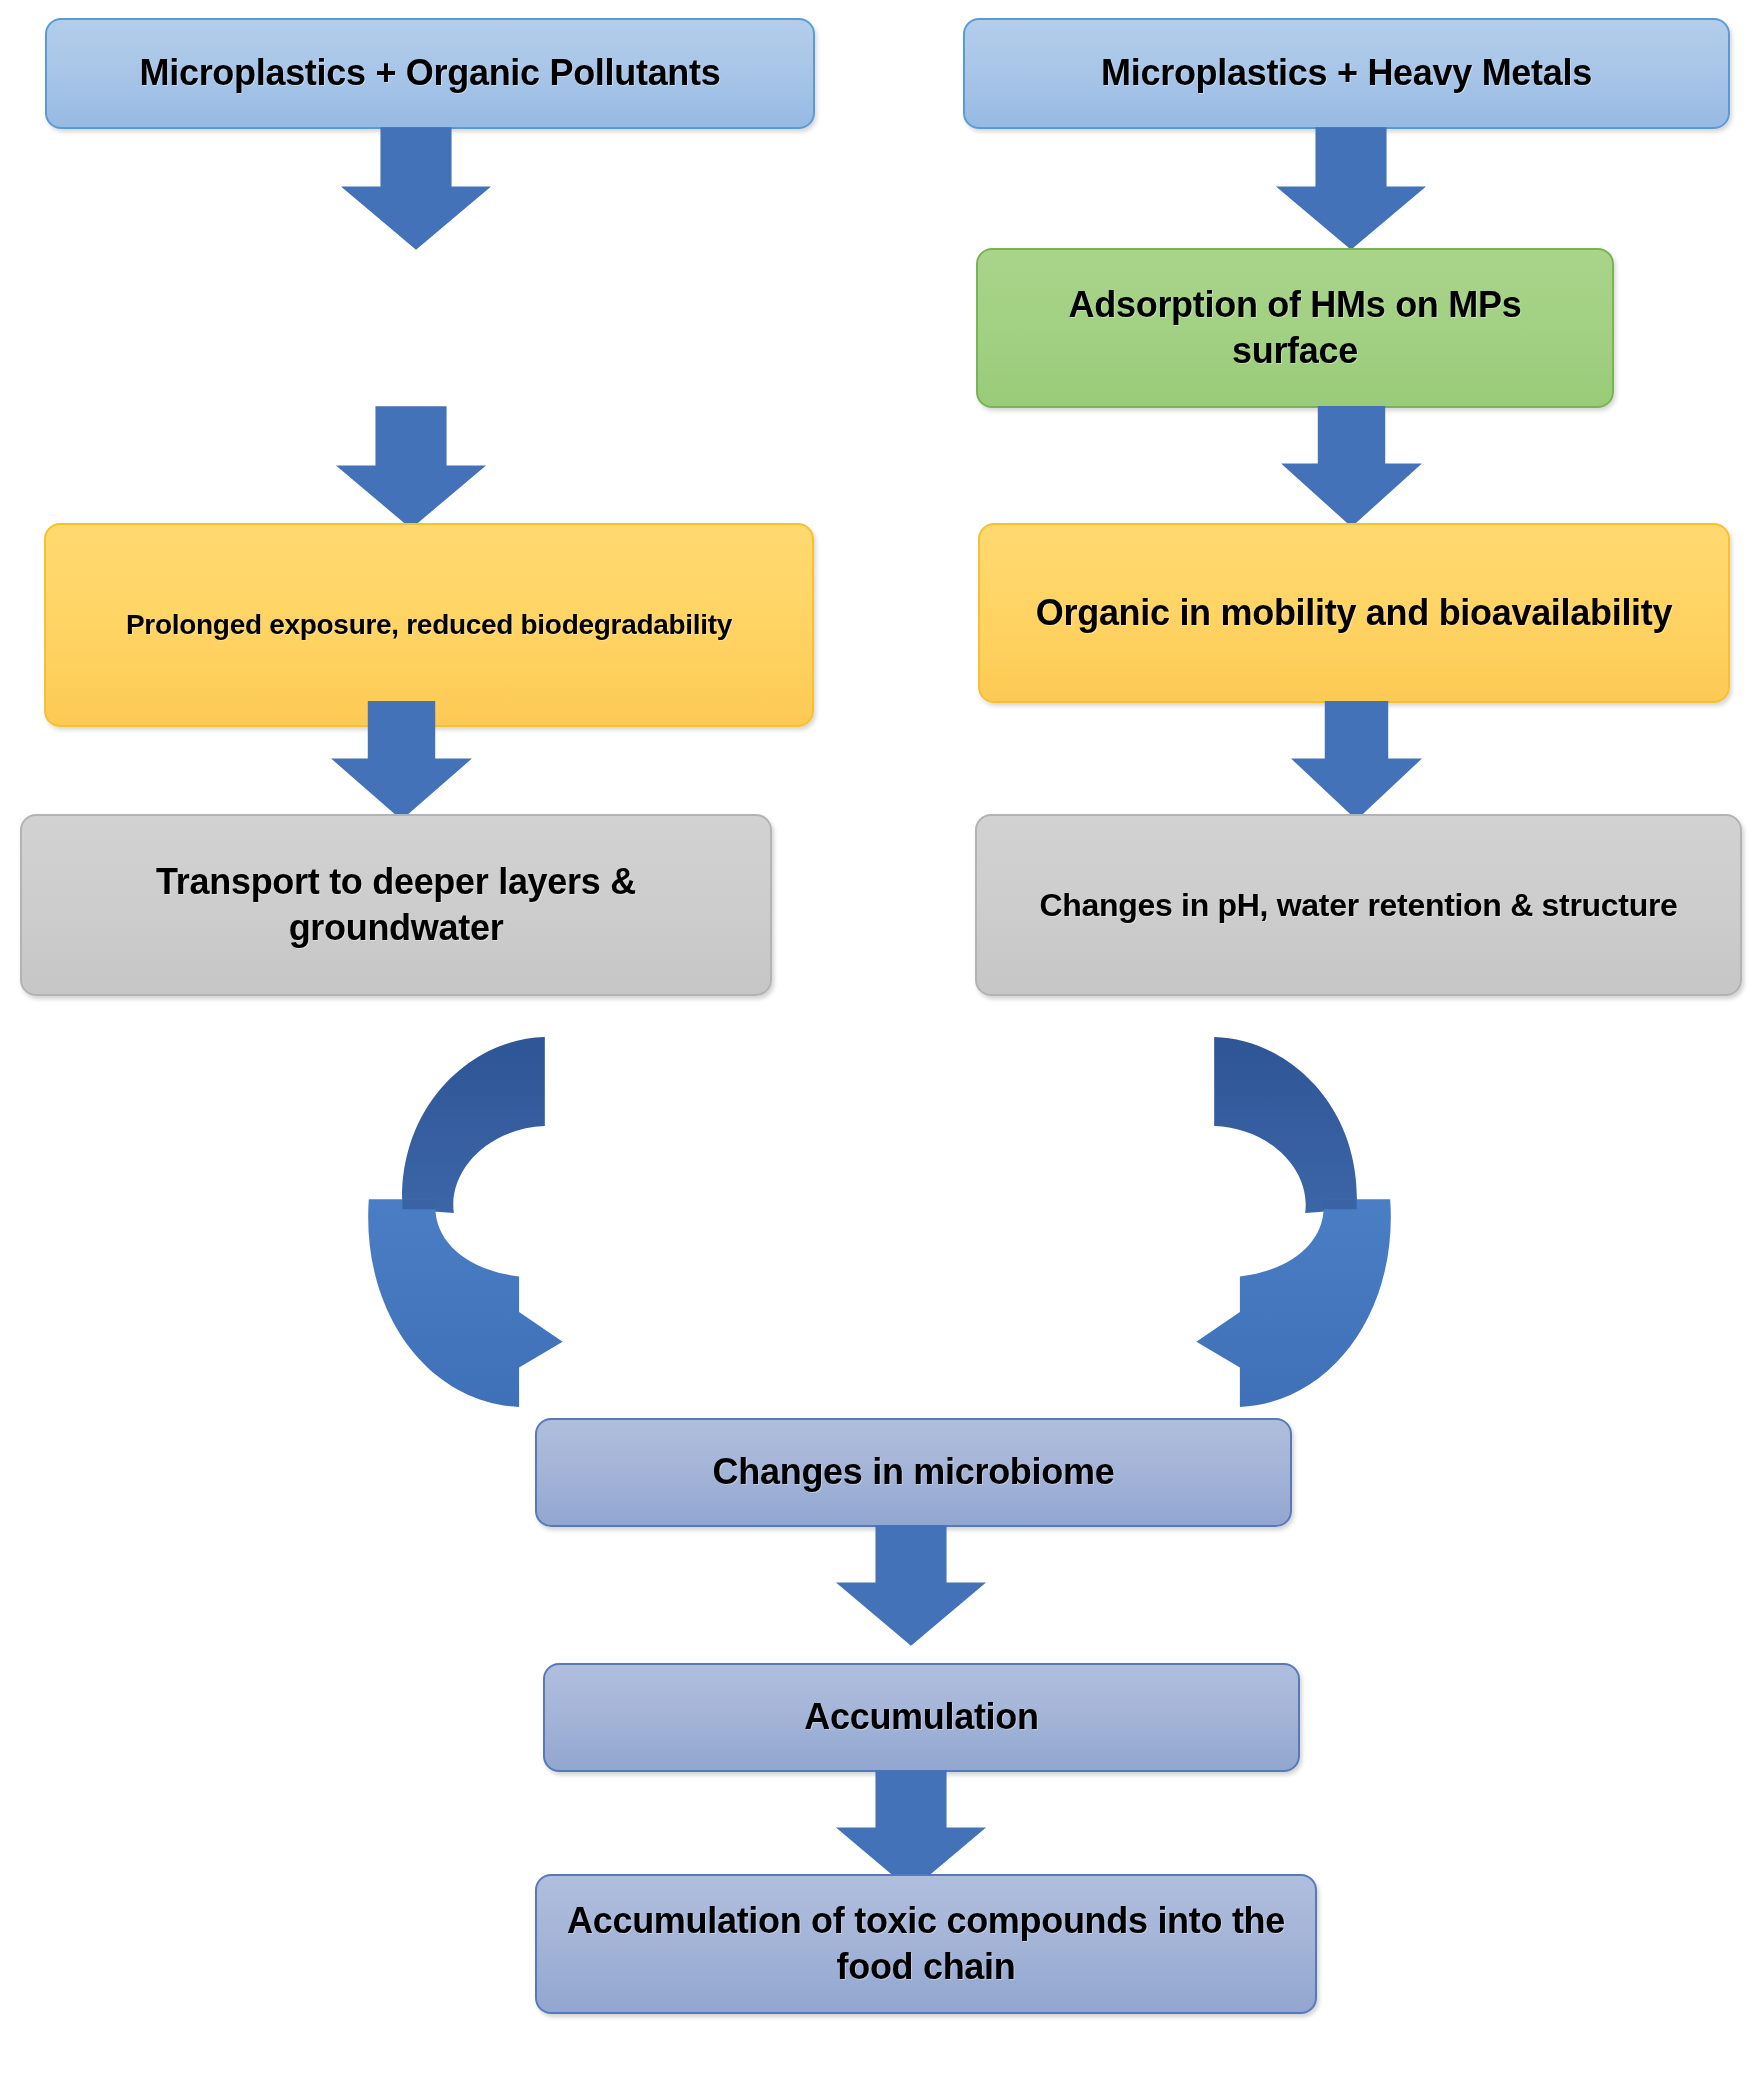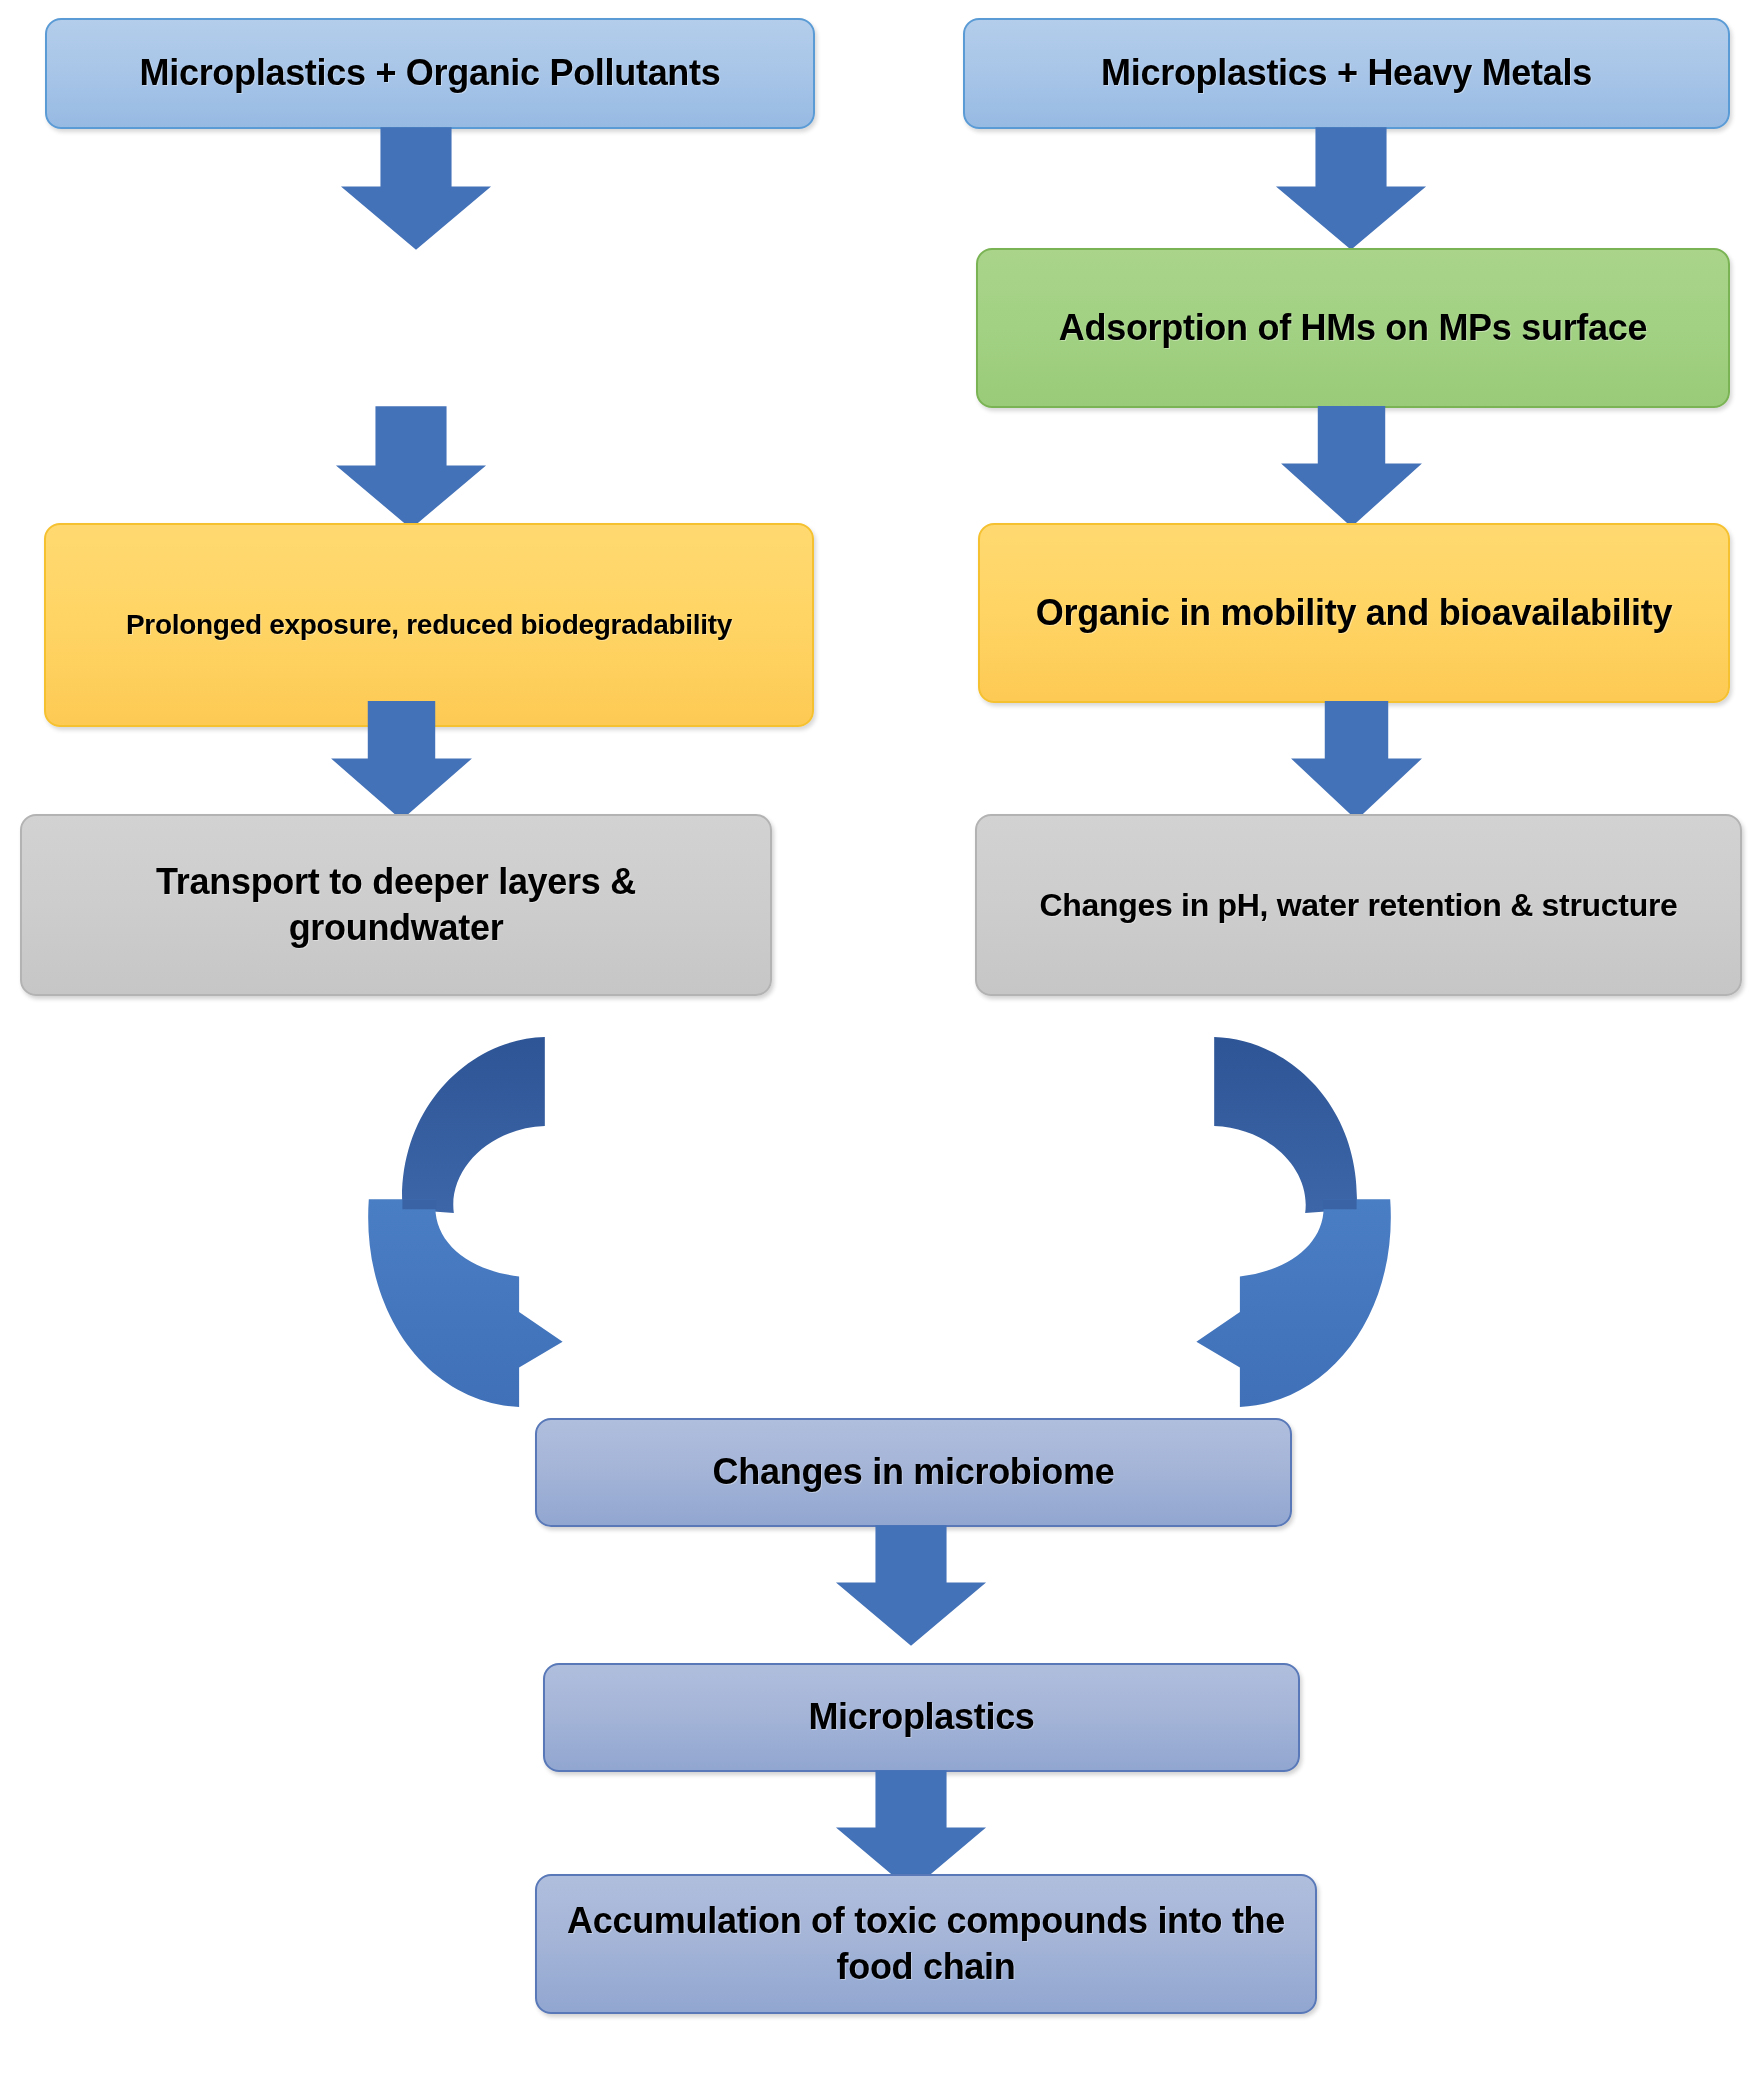--- a/index.html
+++ b/index.html
@@ -112,21 +112,21 @@
   <div class="node n-gray" style="left:20px; top:814px; width:752px; height:182px; font-size:36px;">
     <span>Transport to deeper layers &amp; groundwater</span>
   </div>
 
   <div class="arrow" style="left:1272px; top:127px; width:158px; height:125px;">
     <svg width="158" height="125" viewBox="0 0 160 126">
       <polygon points="44,0 116,0 116,60 156,60 80,124 4,60 44,60" fill="#4472b8"></polygon>
     </svg>
   </div>
 
-  <div class="node n-green" style="left:976px; top:248px; width:754px; height:160px; font-size:36px;">
+  <div class="node n-green" style="left:976px; top:248px; width:638px; height:160px; font-size:36px;">
     <span>Adsorption of HMs on MPs surface</span>
   </div>
 
   <div class="arrow" style="left:1277px; top:406px; width:149px; height:123px;">
     <svg width="149" height="123" viewBox="0 0 150 124">
       <polygon points="41,0 109,0 109,58 146,58 75,122 4,58 41,58" fill="#4472b8"></polygon>
     </svg>
   </div>
 
   <div class="node n-yellow" style="left:978px; top:523px; width:752px; height:180px; font-size:36px;">
@@ -206,21 +206,21 @@
     <span>Changes in microbiome</span>
   </div>
 
   <div class="arrow" style="left:832px; top:1525px; width:158px; height:123px;">
     <svg width="158" height="123" viewBox="0 0 160 124">
       <polygon points="44,0 116,0 116,58 156,58 80,122 4,58 44,58" fill="#4472b8"></polygon>
     </svg>
   </div>
 
   <div class="node n-steel" style="left:543px; top:1663px; width:757px; height:109px; font-size:36px;">
-    <span>Microplastics</span>
+    <span>Accumulation</span>
   </div>
 
   <div class="arrow" style="left:832px; top:1770px; width:158px; height:123px;">
     <svg width="158" height="123" viewBox="0 0 160 124">
       <polygon points="44,0 116,0 116,58 156,58 80,122 4,58 44,58" fill="#4472b8"></polygon>
     </svg>
   </div>
 
   <div class="node n-steel" style="left:535px; top:1874px; width:782px; height:140px; font-size:36px;align-items:center;">
     <span>Accumulation of toxic compounds into the food chain</span>

